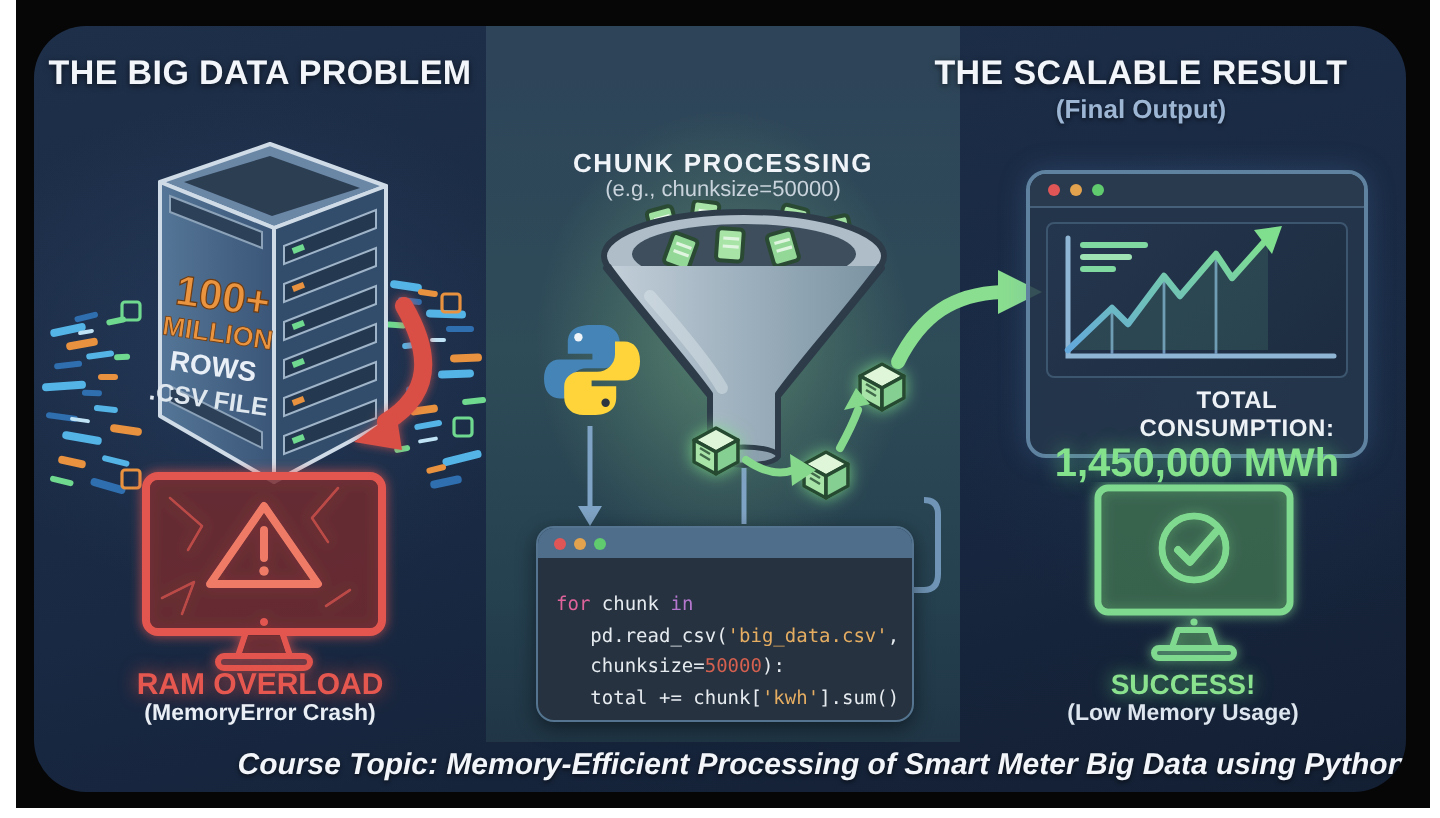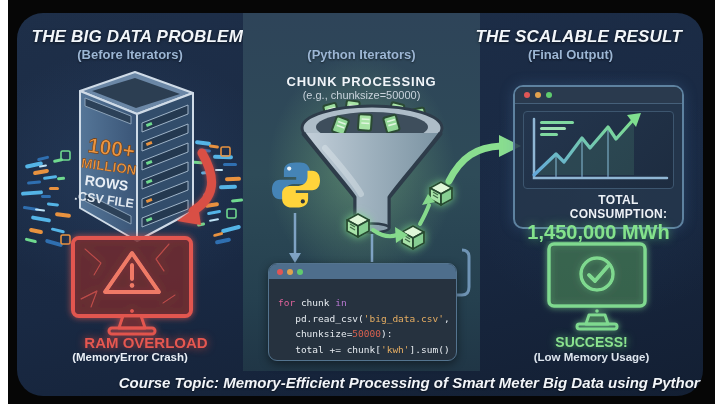--- a/index.html
+++ b/index.html
@@ -12,32 +12,32 @@
           radial-gradient(ellipse 200px 180px at 86% 48%, rgba(60,110,150,.10), rgba(60,110,150,0) 70%),
           linear-gradient(165deg,#1e2f49 0%,#192943 55%,#131f33 100%);
         overflow:hidden;}
   .panel{position:absolute;top:0;height:358px;}
   #panel-problem{left:0;width:226px;}
   #panel-solution{left:226px;width:237px;
         background:
           radial-gradient(ellipse 130px 160px at 50% 44%, rgba(150,215,140,.38), rgba(150,215,140,0) 72%),
           linear-gradient(180deg,#2e4459 0%,#2e4b58 45%,#25404f 80%,#203646 100%);}
   #panel-result{left:442px;width:223px;}
-  .title{position:absolute;left:0;right:0;top:14px;text-align:right;color:#f2f6fa;
-         font-weight:bold;font-size:17px;letter-spacing:.2px;text-shadow:0 1px 3px rgba(0,0,0,.6);font-style:italic;}
+  .title{position:absolute;left:0;right:0;top:14px;text-align:center;color:#f2f6fa;
+         font-weight:bold;font-size:17px;letter-spacing:.2px;text-shadow:0 1px 3px rgba(0,0,0,.6);}
   .subtitle{position:absolute;left:0;right:0;top:34px;text-align:center;color:#9cb6d4;
          font-weight:bold;font-size:13px;text-shadow:0 1px 2px rgba(0,0,0,.5);}
   .proc-head{position:absolute;left:0;right:0;top:61px;text-align:center;color:#f0f4f8;
          font-weight:bold;font-size:13px;letter-spacing:.8px;}
   .proc-sub{position:absolute;left:0;right:0;top:76px;text-align:center;color:#c9d3dc;
          font-weight:normal;font-size:11px;}
   .art{position:absolute;}
   
   .status-red{position:absolute;left:0;width:226px;top:321px;text-align:center;color:#e65750;
-         font-weight:bold;font-size:15px;text-shadow:0 0 9px rgba(235,80,65,.8);padding-left:16px;}
+         font-weight:bold;font-size:15px;text-shadow:0 0 9px rgba(235,80,65,.8);}
   .status-red-sub{position:absolute;left:0;width:226px;top:338px;text-align:center;color:#eaeff6;
          font-weight:bold;font-size:11.5px;}
   .status-green{position:absolute;left:463px;width:223px;top:321px;text-align:center;color:#8ae28e;
          font-weight:bold;font-size:14px;text-shadow:0 0 9px rgba(110,225,130,.8);}
   .status-green-sub{position:absolute;left:463px;width:223px;top:338px;text-align:center;color:#dde5ee;
          font-weight:bold;font-size:11.5px;}
   
   #code-window{position:absolute;left:251px;top:250px;width:187px;height:96px;border-radius:9px;
          background:#26323f;box-shadow:0 3px 10px rgba(0,0,0,.45);border:1px solid #54748f;}
   #code-window .bar{height:15px;background:#4e6e8c;border-radius:8px 8px 0 0;display:flex;
@@ -65,21 +65,20 @@
 </style>
 </head>
 <body>
 
 <div id="stage">
   <div id="mat"></div>
   <div id="card">
 
     <div class="panel" id="panel-problem">
       <div class="title">THE BIG DATA PROBLEM</div>
-      <div class="subtitle">(Before Iterators)</div>
 
       <svg class="art" style="left:0;top:50px" width="226" height="280" viewBox="0 0 226 280">
         <defs>
           <linearGradient id="gl" x1="0" y1="0" x2="1" y2="0">
             <stop offset="0" stop-color="#557698"></stop>
               <stop offset="1" stop-color="#3a5577"></stop>
           </linearGradient>
           <filter id="rm" x="-30%" y="-30%" width="160%" height="160%">
             <feDropShadow dx="0" dy="0" stdDeviation="3" flood-color="#e2574f" flood-opacity="0.8"></feDropShadow>
           </filter>
@@ -202,21 +201,20 @@
           <path d="M 106 253 L 124 253 L 128 265 L 102 265 Z" stroke-width="3" fill="rgba(30,20,32,.6)"></path>
           <rect x="92" y="265" width="46" height="6" rx="3" stroke-width="3"></rect>
         </g>
       </svg>
 
       <div class="status-red">RAM OVERLOAD</div>
       <div class="status-red-sub">(MemoryError Crash)</div>
     </div>
 
     <div class="panel" id="panel-solution">
-      <div class="subtitle">(Python Iterators)</div>
       <div class="proc-head">CHUNK PROCESSING</div>
       <div class="proc-sub">(e.g., chunksize=50000)</div>
     </div>
 
     <svg class="art" style="left:278px;top:87px" width="155" height="145" viewBox="0 0 155 145">
       <defs>
         <linearGradient id="fg" x1="0" y1="0" x2="1" y2="0">
           <stop offset="0" stop-color="#c3cfd9"></stop>
             <stop offset=".5" stop-color="#9db0bd"></stop>
           <stop offset="1" stop-color="#7b93a2"></stop>

